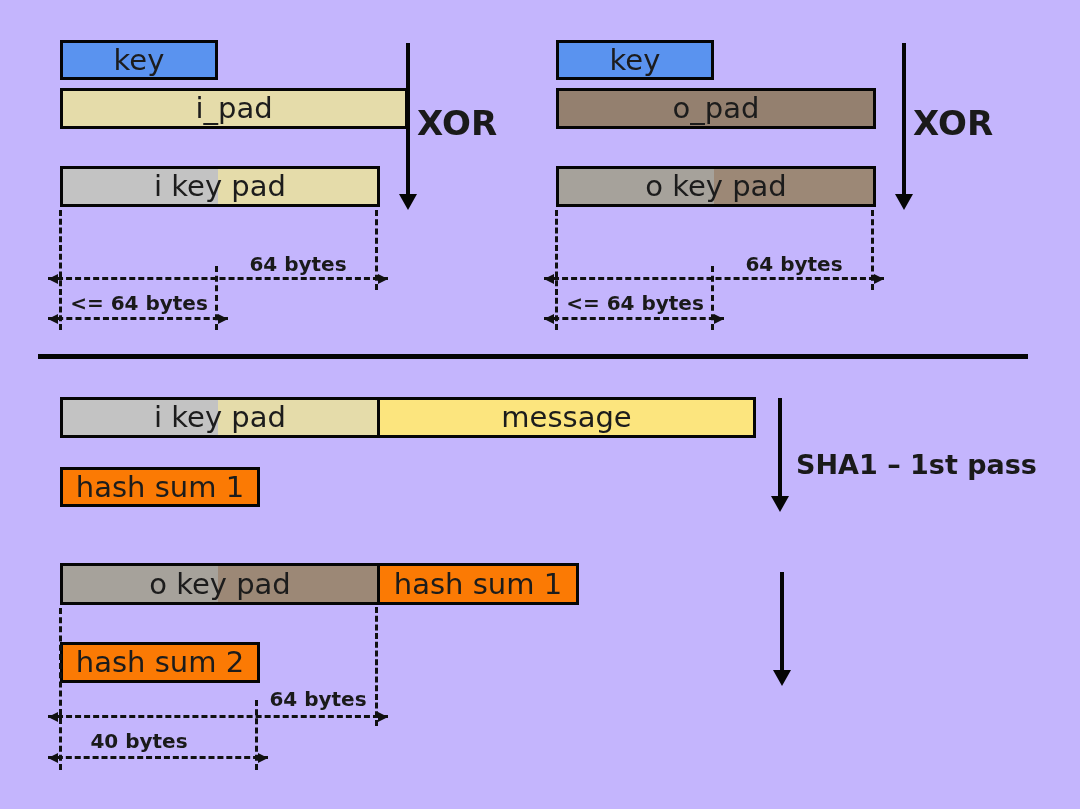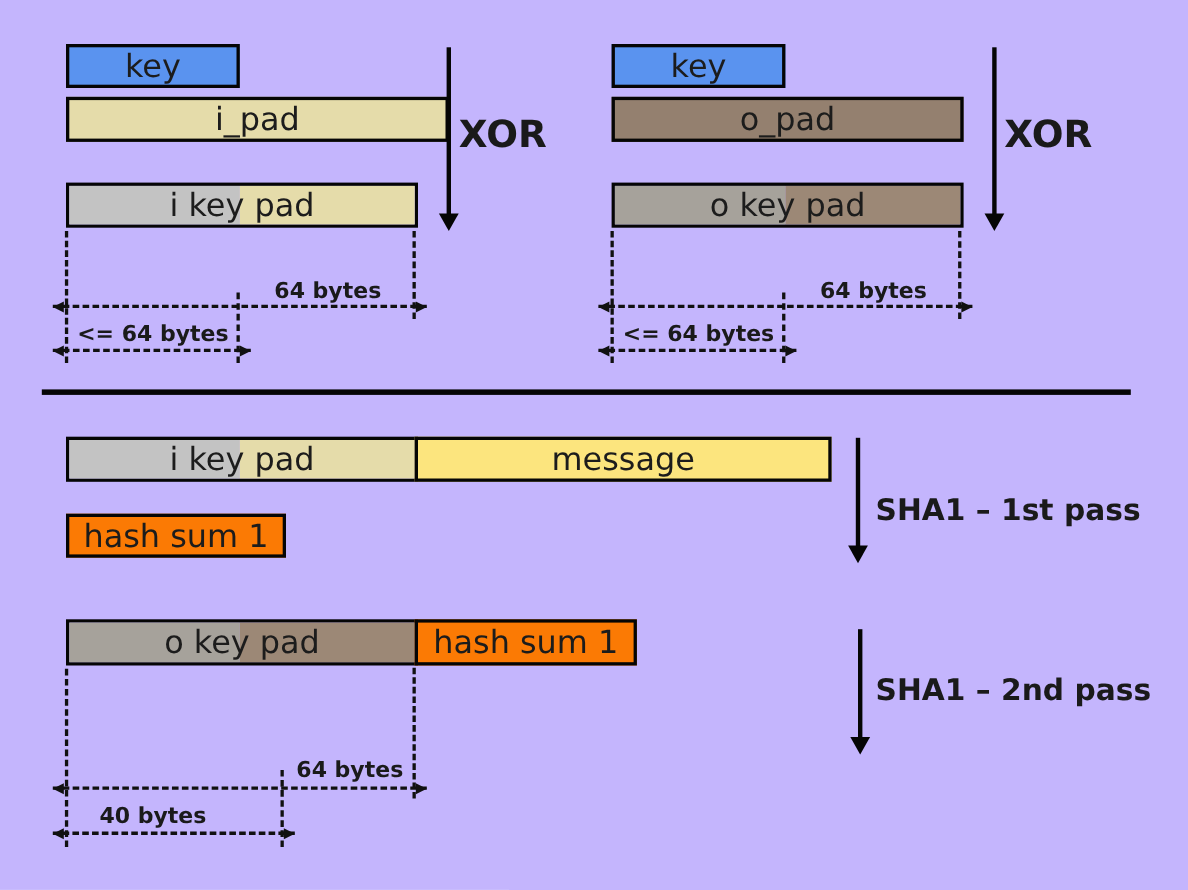--- a/index.html
+++ b/index.html
@@ -108,23 +108,25 @@
   <div class="sha-label" style="left:796px;top:449px;">SHA1 – 1st pass</div>
 
   <div class="box" style="left:60px;top:563px;width:320px;height:42px;">
     <span class="seg" style="left: 0px; width: 155px; background: rgb(166, 162, 155);"></span>
     <span class="seg" style="left: 155px; right: 0px; background: rgb(156, 136, 118);"></span>
     <span class="lbl">o key pad</span>
   </div>
   <div class="box" style="left: 377px; top: 563px; width: 202px; height: 42px; background: rgb(251, 122, 4);">
     <span class="lbl">hash sum 1</span>
   </div>
+  <div class="box" style="left: 60px; top: 642px; width: 200px; height: 41px; background: rgb(251, 122, 4);">
+    <span class="lbl">hash sum 2</span>
+  </div>
 
   <div class="varrow" style="left:780px;top:572px;height:99px;"></div>
-  <div class="sha-label" style="left:796px;top:612px;">SHA1 – 2nd pass</div>
 
   <div class="vguide" style="left:59px;top:608px;height:162px;"></div>
   <div class="vguide" style="left:255px;top:700px;height:70px;"></div>
   <div class="vguide" style="left:375px;top:607px;height:119px;"></div>
   <div class="dim" style="left:48px;top:715px;width:340px;"></div>
   <div class="dim-label" style="left:258px;top:687px;width:120px;">64 bytes</div>
   <div class="dim" style="left:48px;top:756px;width:220px;"></div>
   <div class="dim-label" style="left:69px;top:729px;width:140px;">40 bytes</div>
 
 </div>

